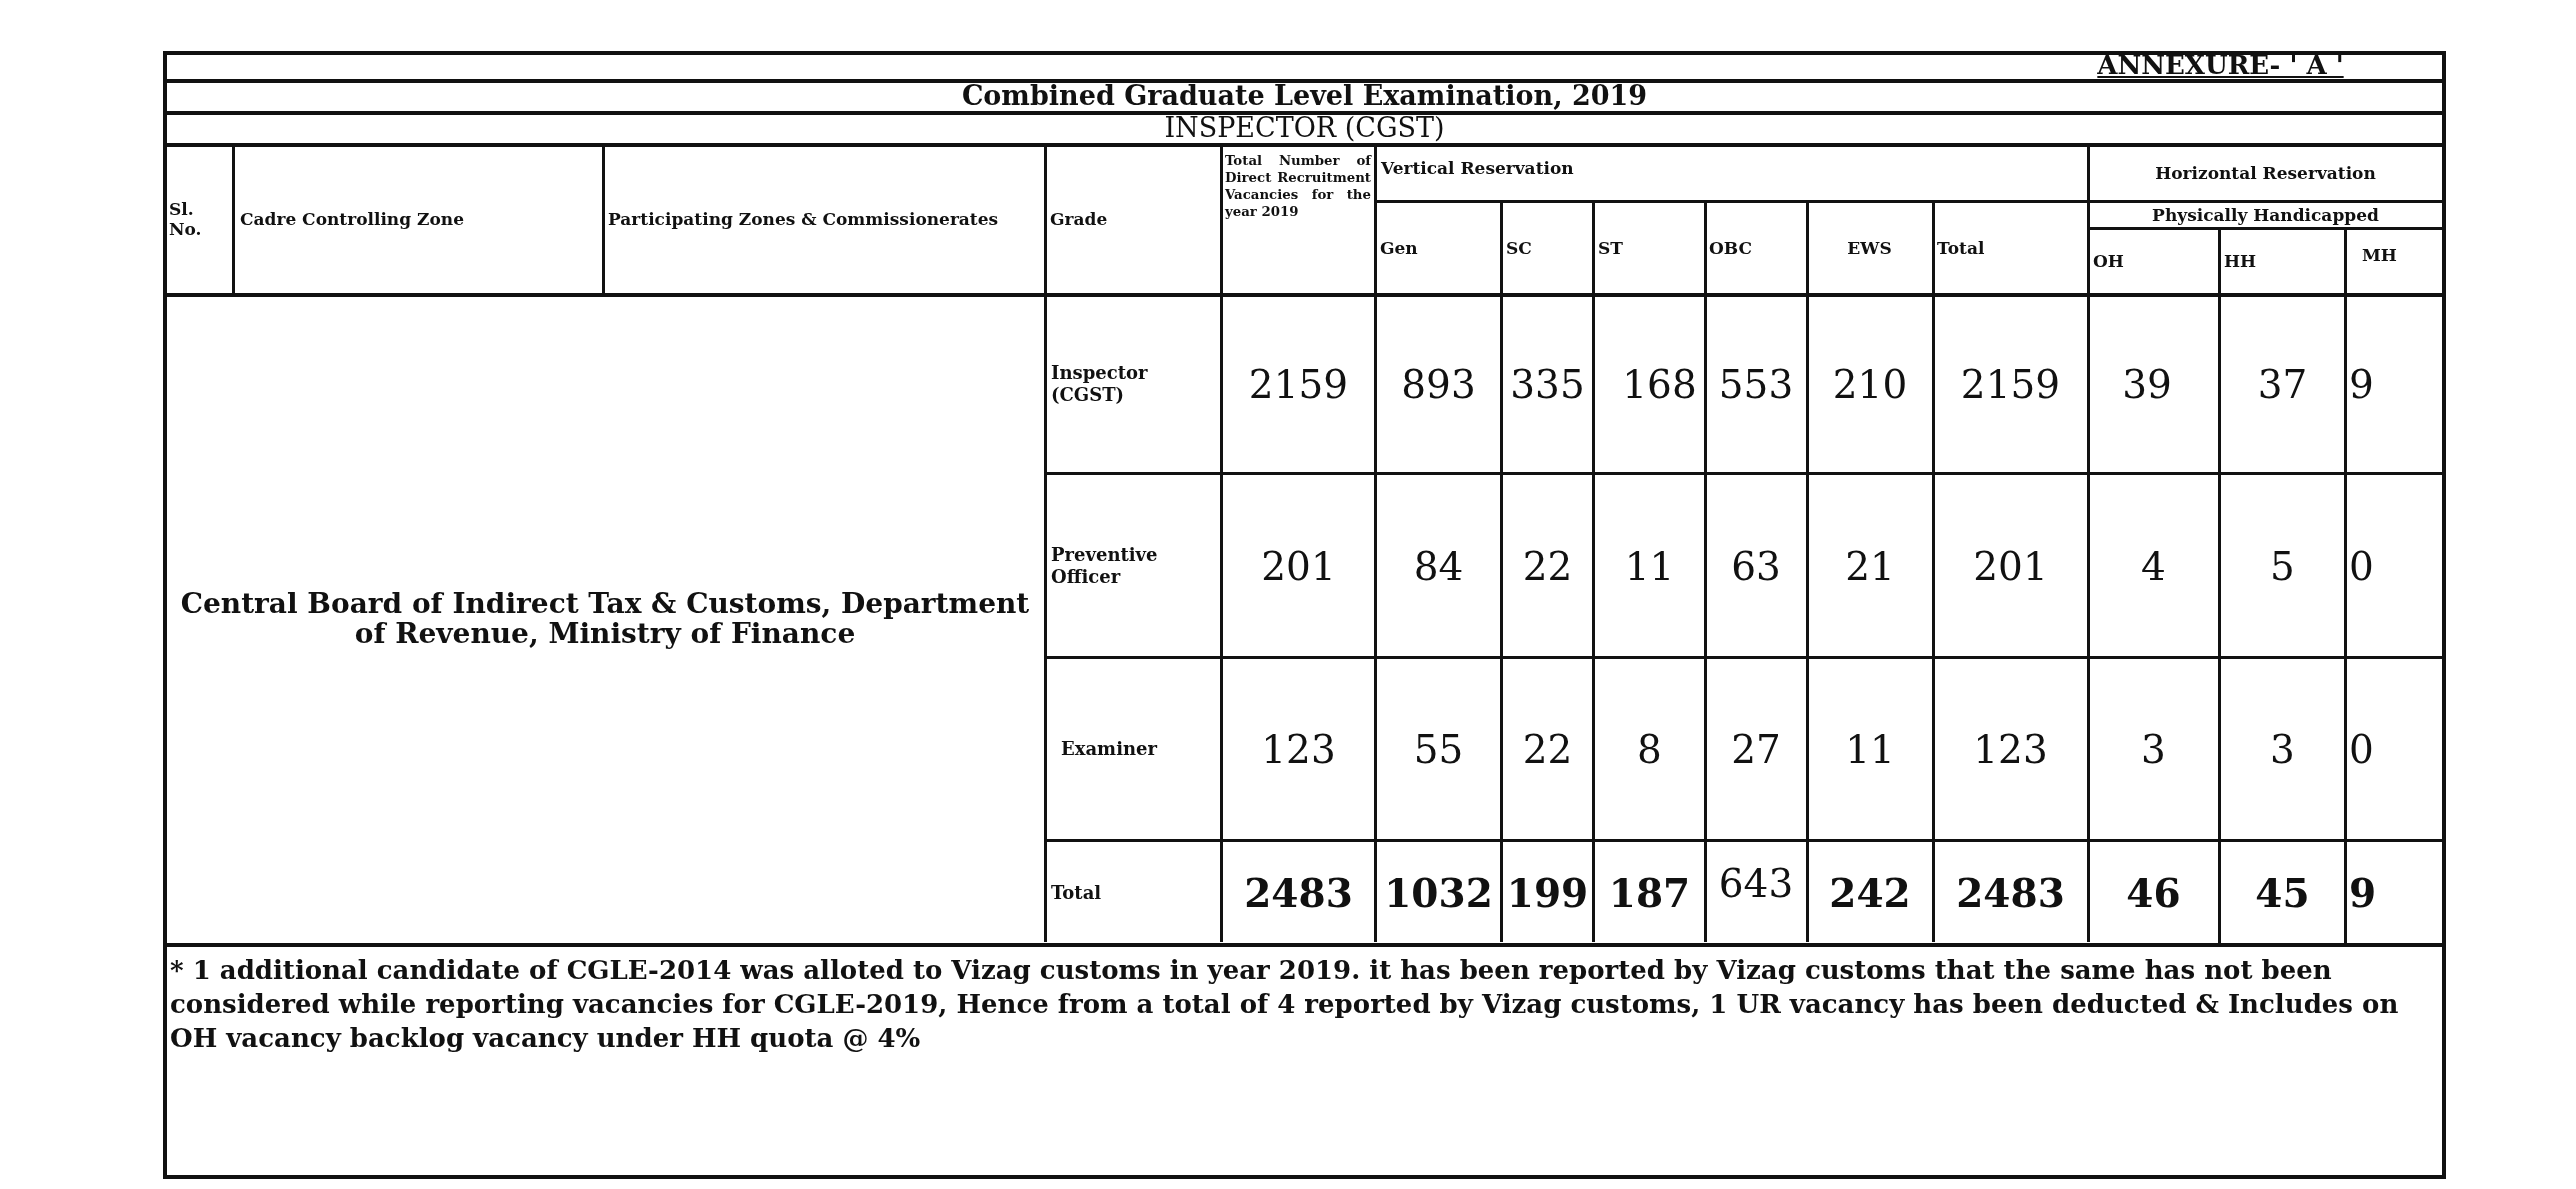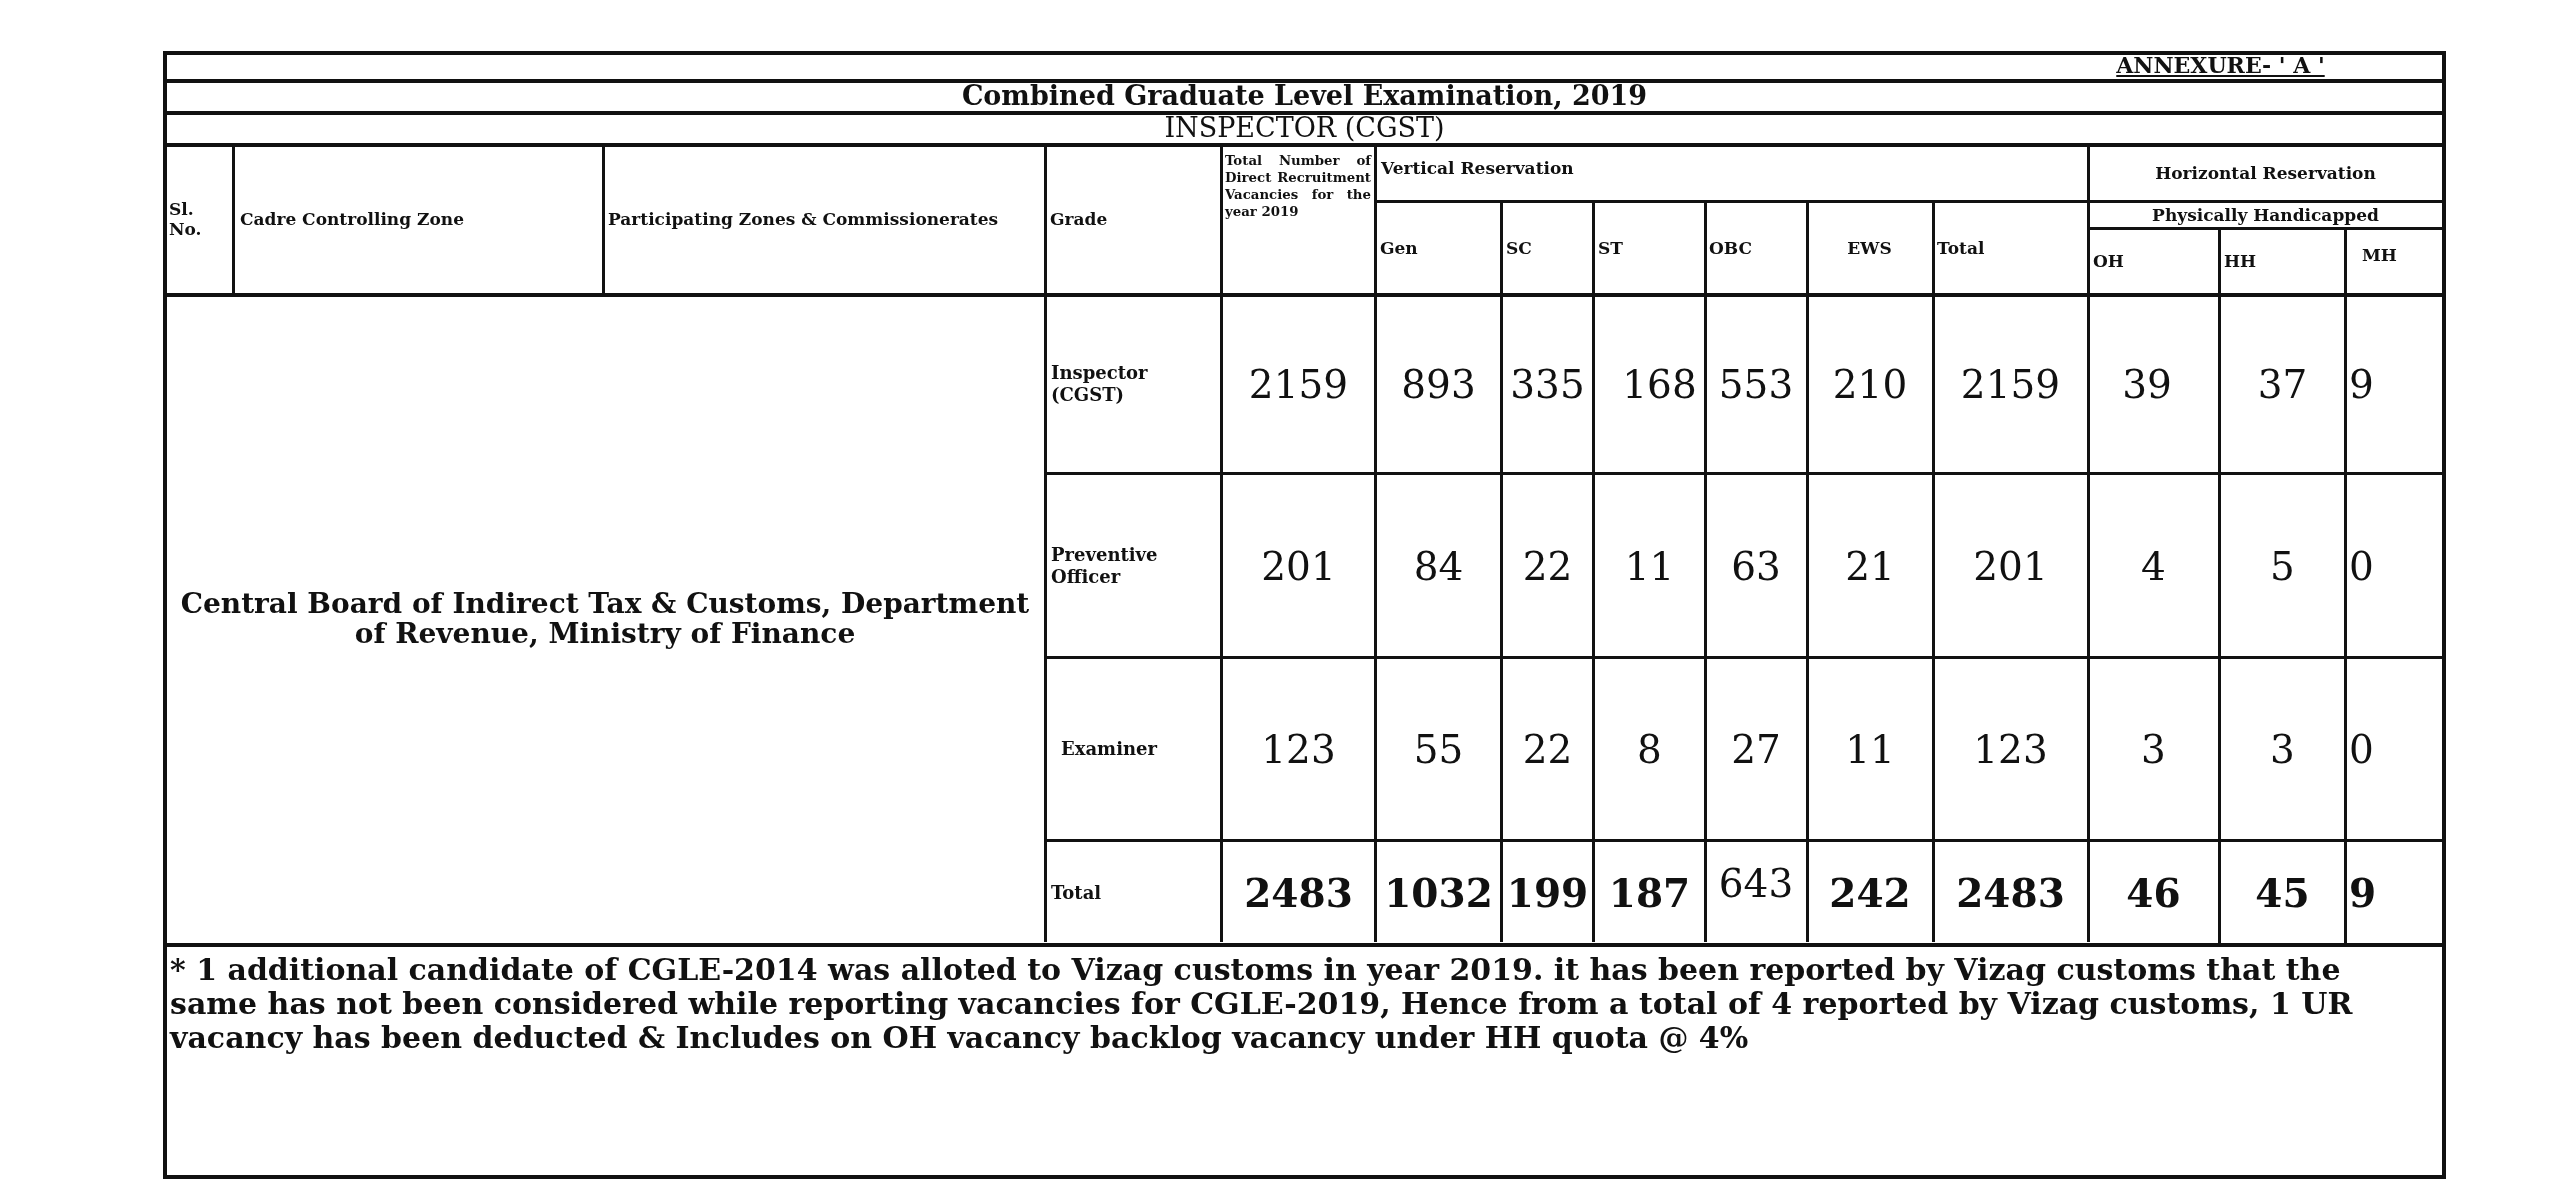--- a/index.html
+++ b/index.html
@@ -9,42 +9,42 @@
   }
   .frame {
     position: absolute; left: 163px; top: 51px; width: 2283px; height: 1128px;
     border: 4px solid #111; box-sizing: border-box;
   }
   .abs { position: absolute; box-sizing: border-box; }
   .hline { position: absolute; height: 0; border-top: 4px solid #111; }
   .vline { position: absolute; width: 0; border-left: 3px solid #111; }
   .annex {
     left: 2092px; top: 51px; width: 257px; height: 28px;
-    font-weight: bold; font-size: 22px; text-align: center; line-height: 28px;
+    font-weight: bold; font-size: 26px; text-align: center; line-height: 28px;
     text-decoration: underline;
   }
   .title {
     left: 163px; top: 81px; width: 2283px; height: 30px;
     font-weight: bold; font-size: 27px; text-align: center; line-height: 30px;
   }
   .subtitle {
     left: 163px; top: 113px; width: 2283px; height: 30px;
     font-size: 27px; text-align: center; line-height: 30px;
   }
   .hdr { font-weight: bold; font-size: 17px; line-height: 20px; }
   .cell-num { font-size: 39px; text-align: center; }
   .flexc { display: flex; align-items: center; }
   .flexcc { display: flex; align-items: center; justify-content: center; }
   .grade { font-weight: bold; font-size: 18px; line-height: 22px; padding-left: 4px; }
   .zone {
     font-weight: bold; font-size: 28px; line-height: 30px; text-align: center;
   }
   .footnote {
     left: 168px; top: 947px; width: 2270px;
-    font-size: 30px; line-height: 34px; font-weight: bold; padding: 6px 0 0 2px;
+    font-size: 26px; line-height: 34px; font-weight: bold; padding: 6px 0 0 2px;
   }
   .tot-head { font-weight: bold; font-size: 13.3px; line-height: 17px; text-align: justify; padding: 4px 3px; }
 </style>
 </head>
 <body>
 
 <div class="frame"></div>
 
 <div class="abs annex">ANNEXURE- ' A '</div>
 <div class="hline" style="left:163px; top:79px; width:2283px;"></div>

